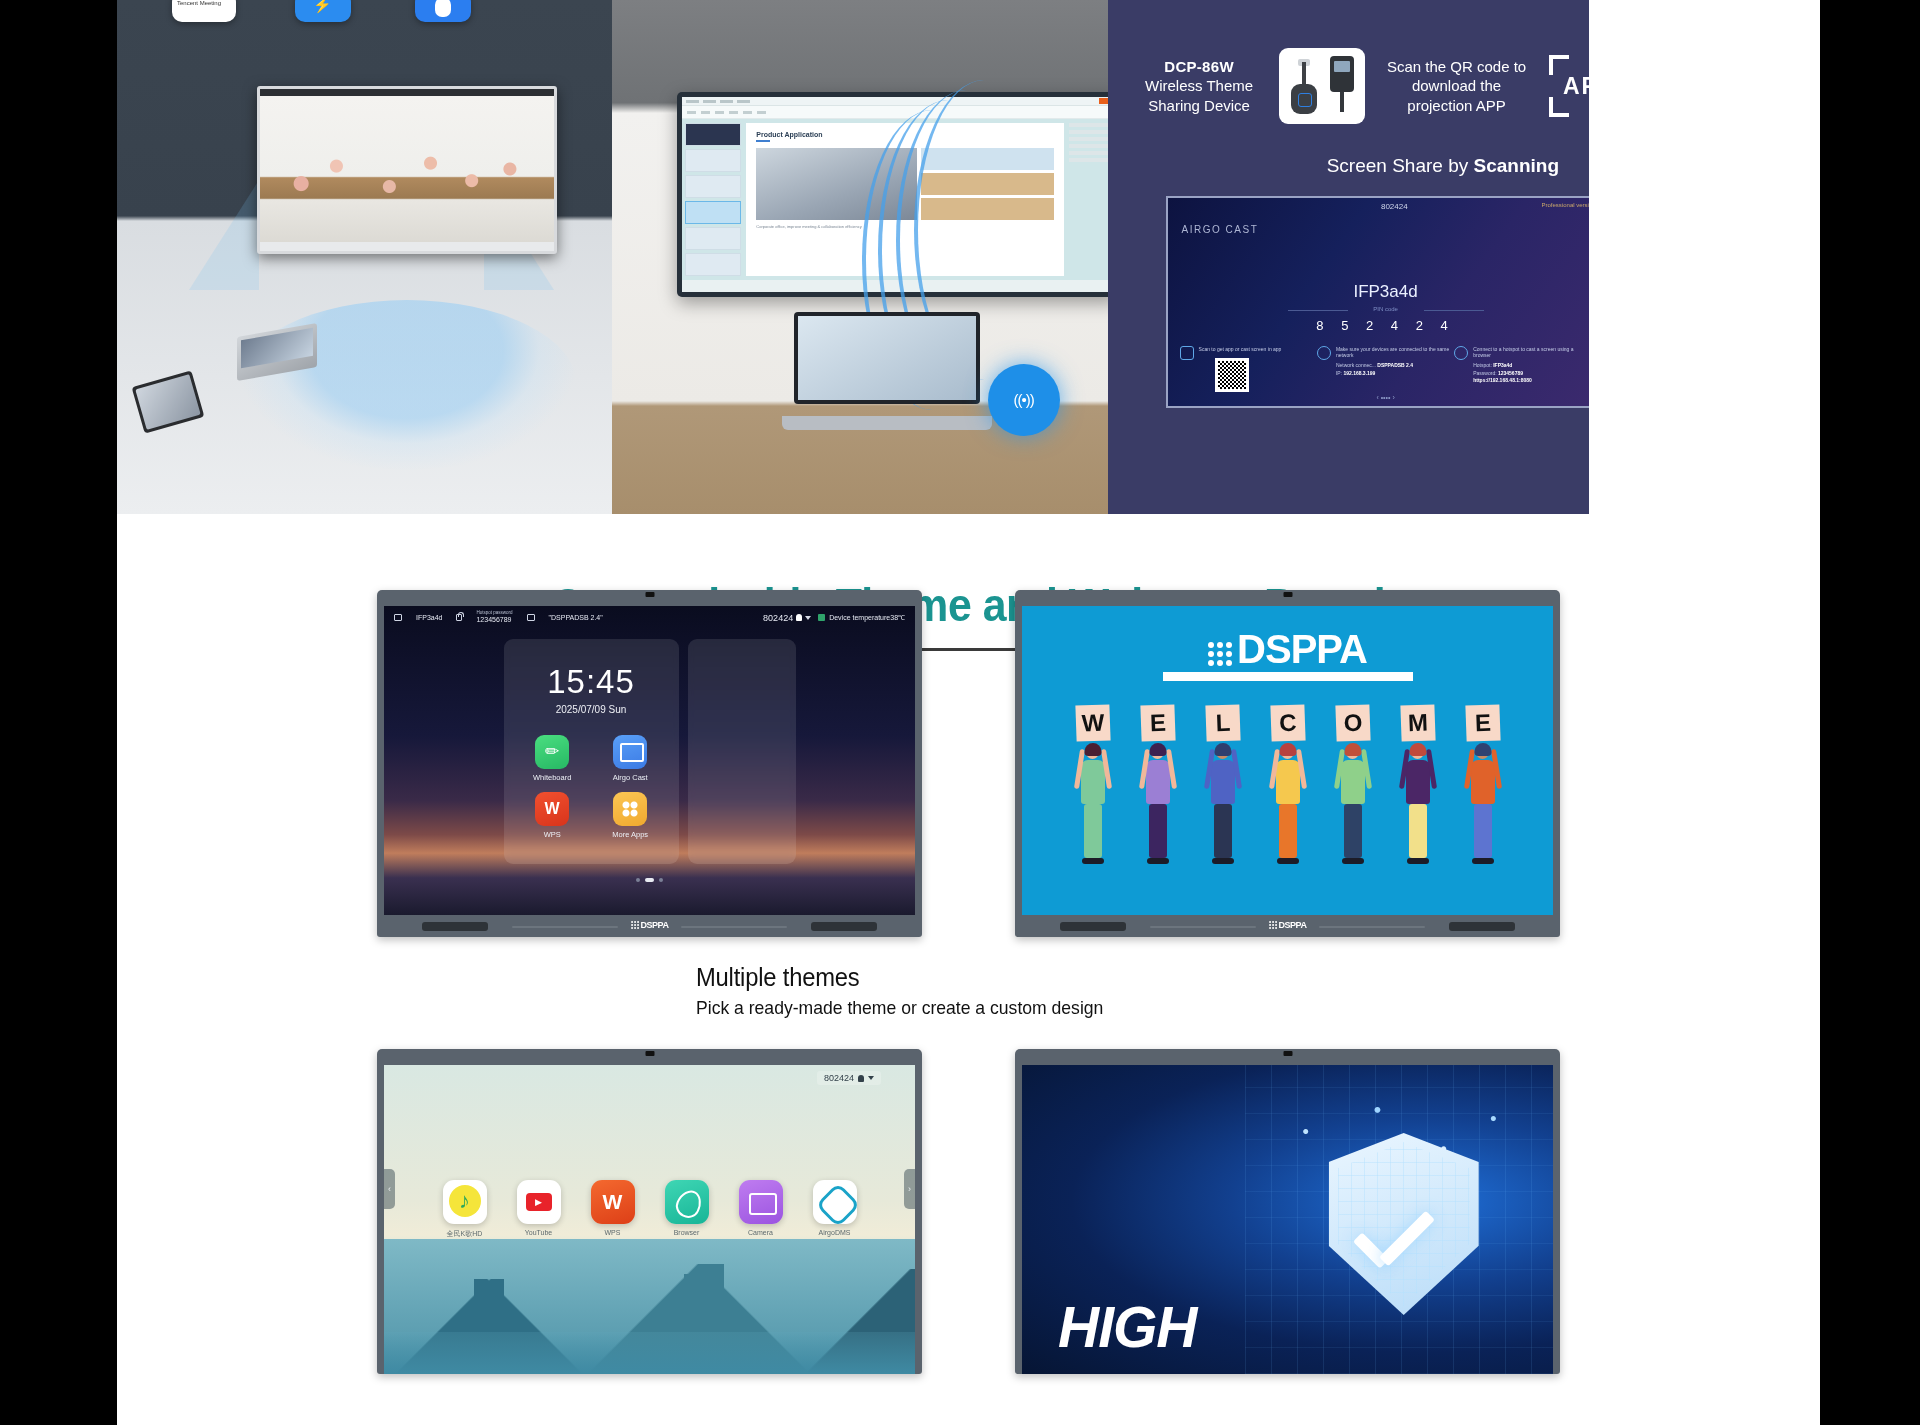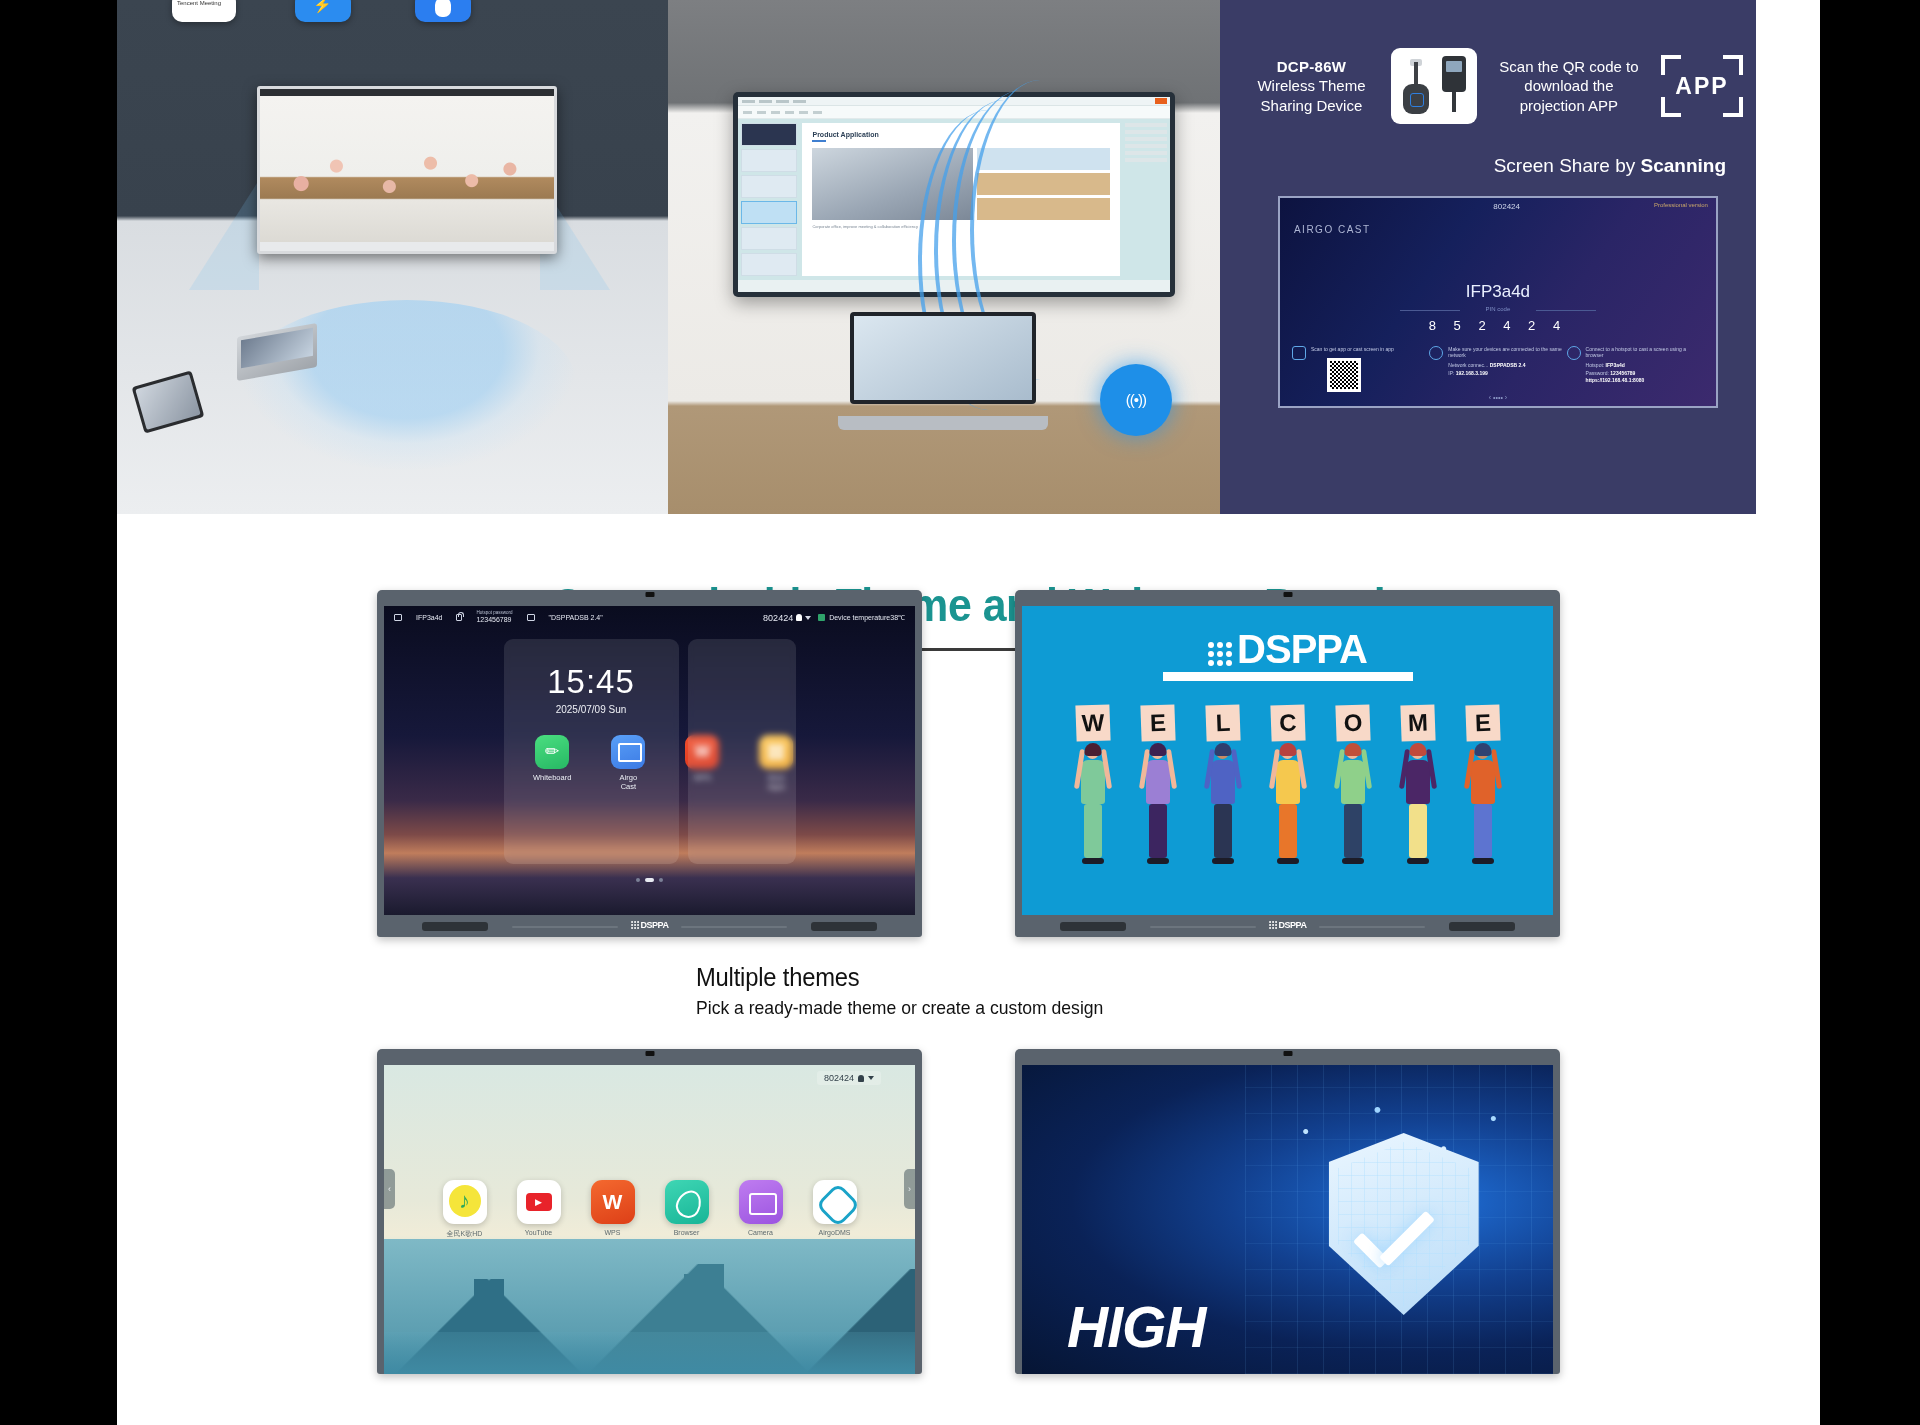--- a/index.html
+++ b/index.html
@@ -1,21 +1,21 @@
 <!DOCTYPE html>
 <html><head>
 <meta charset="utf-8">
 <style>
   * { margin:0; padding:0; box-sizing:border-box; }
   html,body { width:1920px; height:1425px; background:#000; overflow:hidden;
               font-family:"Liberation Sans", sans-serif; }
   .page { position:absolute; left:117px; top:0; width:1703px; height:1425px; background:#fff; overflow:hidden; }
 
   
-  .banner { position:absolute; left:0; top:0; width:1639px; height:514px; display:flex; }
+  .banner { position:absolute; left:0; top:0; width:1472px; height:514px; display:flex; }
   .bp1 { width:573px; height:514px; position:relative; overflow:hidden;
          background:linear-gradient(180deg,#3b4550 0%,#38424d 42%,#d9dde1 43%,#eceef0 100%); }
   .bp2 { width:573px; height:514px; position:relative; overflow:hidden;
          background:linear-gradient(180deg,#7d7f82 0%,#6f7275 20%,#f2f1ef 22%,#eceae6 78%,#b09878 79%,#a78e6c 100%); }
   .bp3 { width:557px; height:514px; position:relative; overflow:hidden; background:#3a3c66; }
 
   
   .mtgscreen { position:absolute; left:140px; top:86px; width:300px; height:168px;
      background:#fff; border:3px solid #d8dadd; border-radius:3px; overflow:hidden;
      box-shadow:0 4px 14px rgba(0,0,0,.5); }
@@ -174,21 +174,21 @@
   .sb-av{width:6px;height:7px;background:#fff;border-radius:3px 3px 1px 1px;}
   .caret{width:0;height:0;border-left:3px solid transparent;border-right:3px solid transparent;border-top:4px solid #d7dbe6;}
   .sb-temp{ display:flex; align-items:center; gap:4px;}
   .sb-tic{width:7px;height:7px;background:#2fa36b;border-radius:1px;}
   .widgets { display:flex; justify-content:center; gap:9px; margin-top:10px;}
   .card { width:175px; height:225px; border-radius:9px; background:rgba(255,255,255,.11); backdrop-filter:blur(3px);}
   .card2{ width:108px; }
   .clk { text-align:center; padding-top:24px; color:#fff;}
   .clk .hm{ font-size:33px; font-weight:300; letter-spacing:1px;}
   .clk .dt{ font-size:10px; margin-top:3px; color:#eef0f6;}
-  .apps { display:grid; grid-template-columns:1fr 1fr 1fr 1fr; gap:10px 40px; margin:20px auto 0; width:116px;}
+  .apps { display:grid; grid-template-columns:1fr 1fr; gap:10px 40px; margin:20px auto 0; width:116px;}
   .app { text-align:center; }
   .ai { width:34px;height:34px;border-radius:9px;margin:0 auto; position:relative;}
   .al { font-size:7.5px; color:#eceff5; margin-top:4px;}
   .ai.green{background:linear-gradient(160deg,#4ade80,#27b864);}
   .ai.green:after{content:'✏';position:absolute;inset:0;line-height:34px;font-size:17px;color:#fff;}
   .ai.blue{background:linear-gradient(160deg,#5aa0f8,#3b7ae4);}
   .ai.blue:after{content:'';position:absolute;left:7px;top:8px;width:20px;height:15px;border:2px solid #fff;border-radius:2px;}
   .ai.red{background:linear-gradient(160deg,#f1502f,#d8341b);}
   .ai.red:after{content:'W';position:absolute;inset:0;line-height:34px;font-size:16px;color:#fff;font-weight:bold;}
   .ai.amber{background:linear-gradient(160deg,#fcc654,#f0a92f);}
@@ -267,21 +267,21 @@
      clip-path:polygon(50% 0,100% 16%,100% 62%,50% 100%,0 62%,0 16%);
      box-shadow:0 0 40px rgba(120,200,255,.6);}
   .shield:before{content:'';position:absolute;inset:9px;
      background:linear-gradient(160deg,#2f82e0,#155bb5);
      clip-path:polygon(50% 0,100% 16%,100% 62%,50% 100%,0 62%,0 16%);
      background-image:repeating-linear-gradient(0deg,rgba(180,225,255,.45) 0 1px,transparent 1px 13px),repeating-linear-gradient(90deg,rgba(180,225,255,.45) 0 1px,transparent 1px 13px);}
   .tick{position:absolute;right:22%;top:52%;width:86px;height:46px;}
   .tick i{position:absolute;background:#fff;border-radius:3px;box-shadow:0 0 16px rgba(160,215,255,.9);}
   .tick i:first-child{left:2px;top:18px;width:38px;height:13px;transform:rotate(45deg);}
   .tick i:last-child{left:24px;top:6px;width:66px;height:13px;transform:rotate(-45deg);}
-  .hightxt{position:absolute;left:45px;bottom:14px;color:#fff;font-size:57px;font-style:italic;font-weight:bold;letter-spacing:-1px;}
+  .hightxt{position:absolute;left:36px;bottom:14px;color:#fff;font-size:57px;font-style:italic;font-weight:bold;letter-spacing:-1px;}
 
   
   .caps { display:flex; justify-content:center; gap:93px; margin-top:26px;}
   .cap { width:545px; }
   .cap.left { text-align:left; }
   .cap.right { text-align:center; }
   .cap h3 { font-size:25px; font-weight:normal; color:#111; letter-spacing:-.2px;
      font-family:"Liberation Sans Narrow","Liberation Sans",sans-serif; transform:scaleX(.95); transform-origin:left;}
   .cap.right h3{ transform-origin:center; }
   .cap p { font-size:18.5px; color:#111; margin-top:5px;

